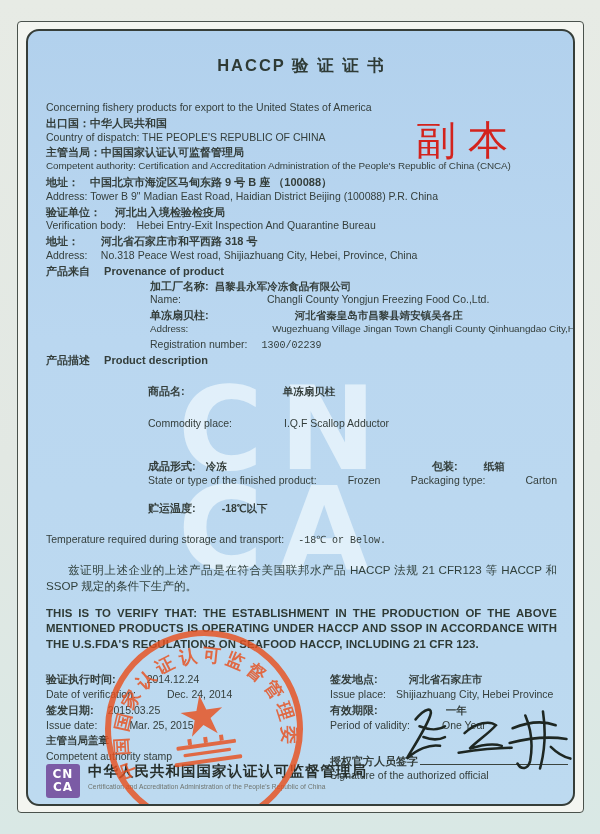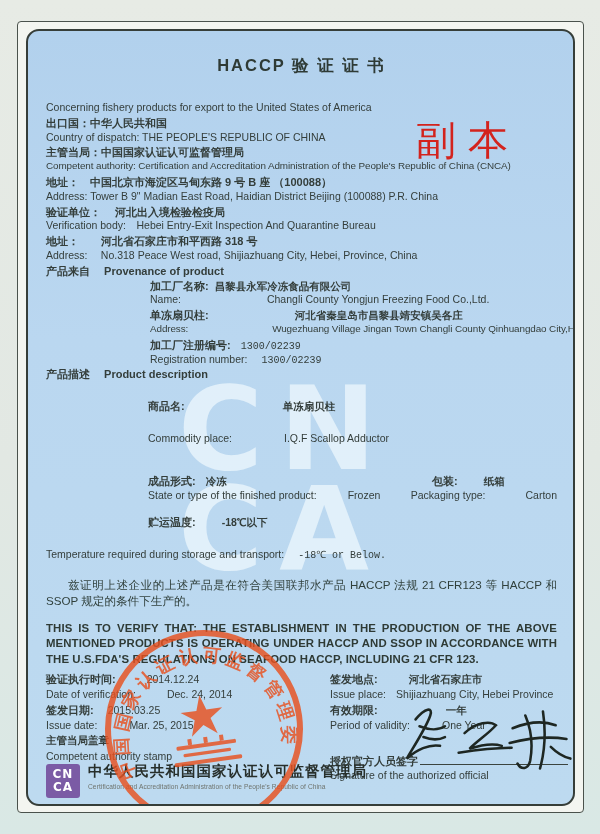--- a/index.html
+++ b/index.html
@@ -105,21 +105,20 @@
         <div class="l zh">验证单位：　 河北出入境检验检疫局</div>
         <div class="l en">Verification body:　Hebei Entry-Exit Inspection And Quarantine Bureau</div>
         <div class="l zh">地址：　　河北省石家庄市和平西路 318 号</div>
         <div class="l en">Address:　 No.318 Peace West road, Shijiazhuang City, Hebei, Province, China</div>
         <div class="l zh">产品来自　 Provenance of product</div>
 
         <div class="l ind"><span class="zh">加工厂名称:</span><span class="vzh ml6">昌黎县永军冷冻食品有限公司</span></div>
         <div class="l ind"><span class="en">Name:</span><span class="v ml62">Changli County Yongjun Freezing Food Co.,Ltd.</span></div>
         <div class="l ind"><span class="zh">单冻扇贝柱:</span><span class="vzh ml62">河北省秦皇岛市昌黎县靖安镇吴各庄</span></div>
         <div class="l ind fit"><span class="en">Address:</span><span class="v ml84">Wugezhuang Village Jingan Town Changli County Qinhuangdao City,Hebei Province,China</span></div>
-        <div class="l ind"><span class="zh">加工厂注册编号:</span><span class="tw ml10">1300/02239</span></div>
         <div class="l ind"><span class="en">Registration number:</span><span class="tw ml14">1300/02239</span></div>
 
         <div class="l zh">产品描述　 Product description</div>
 
         <div class="l ind2 mt3"><span class="zh">商品名:</span><span class="vzh ml98">单冻扇贝柱</span></div>
         <div class="l ind2 mt18"><span class="en">Commodity place:</span><span class="v ml52">I.Q.F Scallop Adductor</span></div>
 
         <div class="twocol mt27">
           <div class="l ind2 col-a"><span class="zh">成品形式:</span><span class="vzh ml10">冷冻</span></div>
           <div class="l"><span class="zh">包装:</span><span class="vzh ml26">纸箱</span></div>

